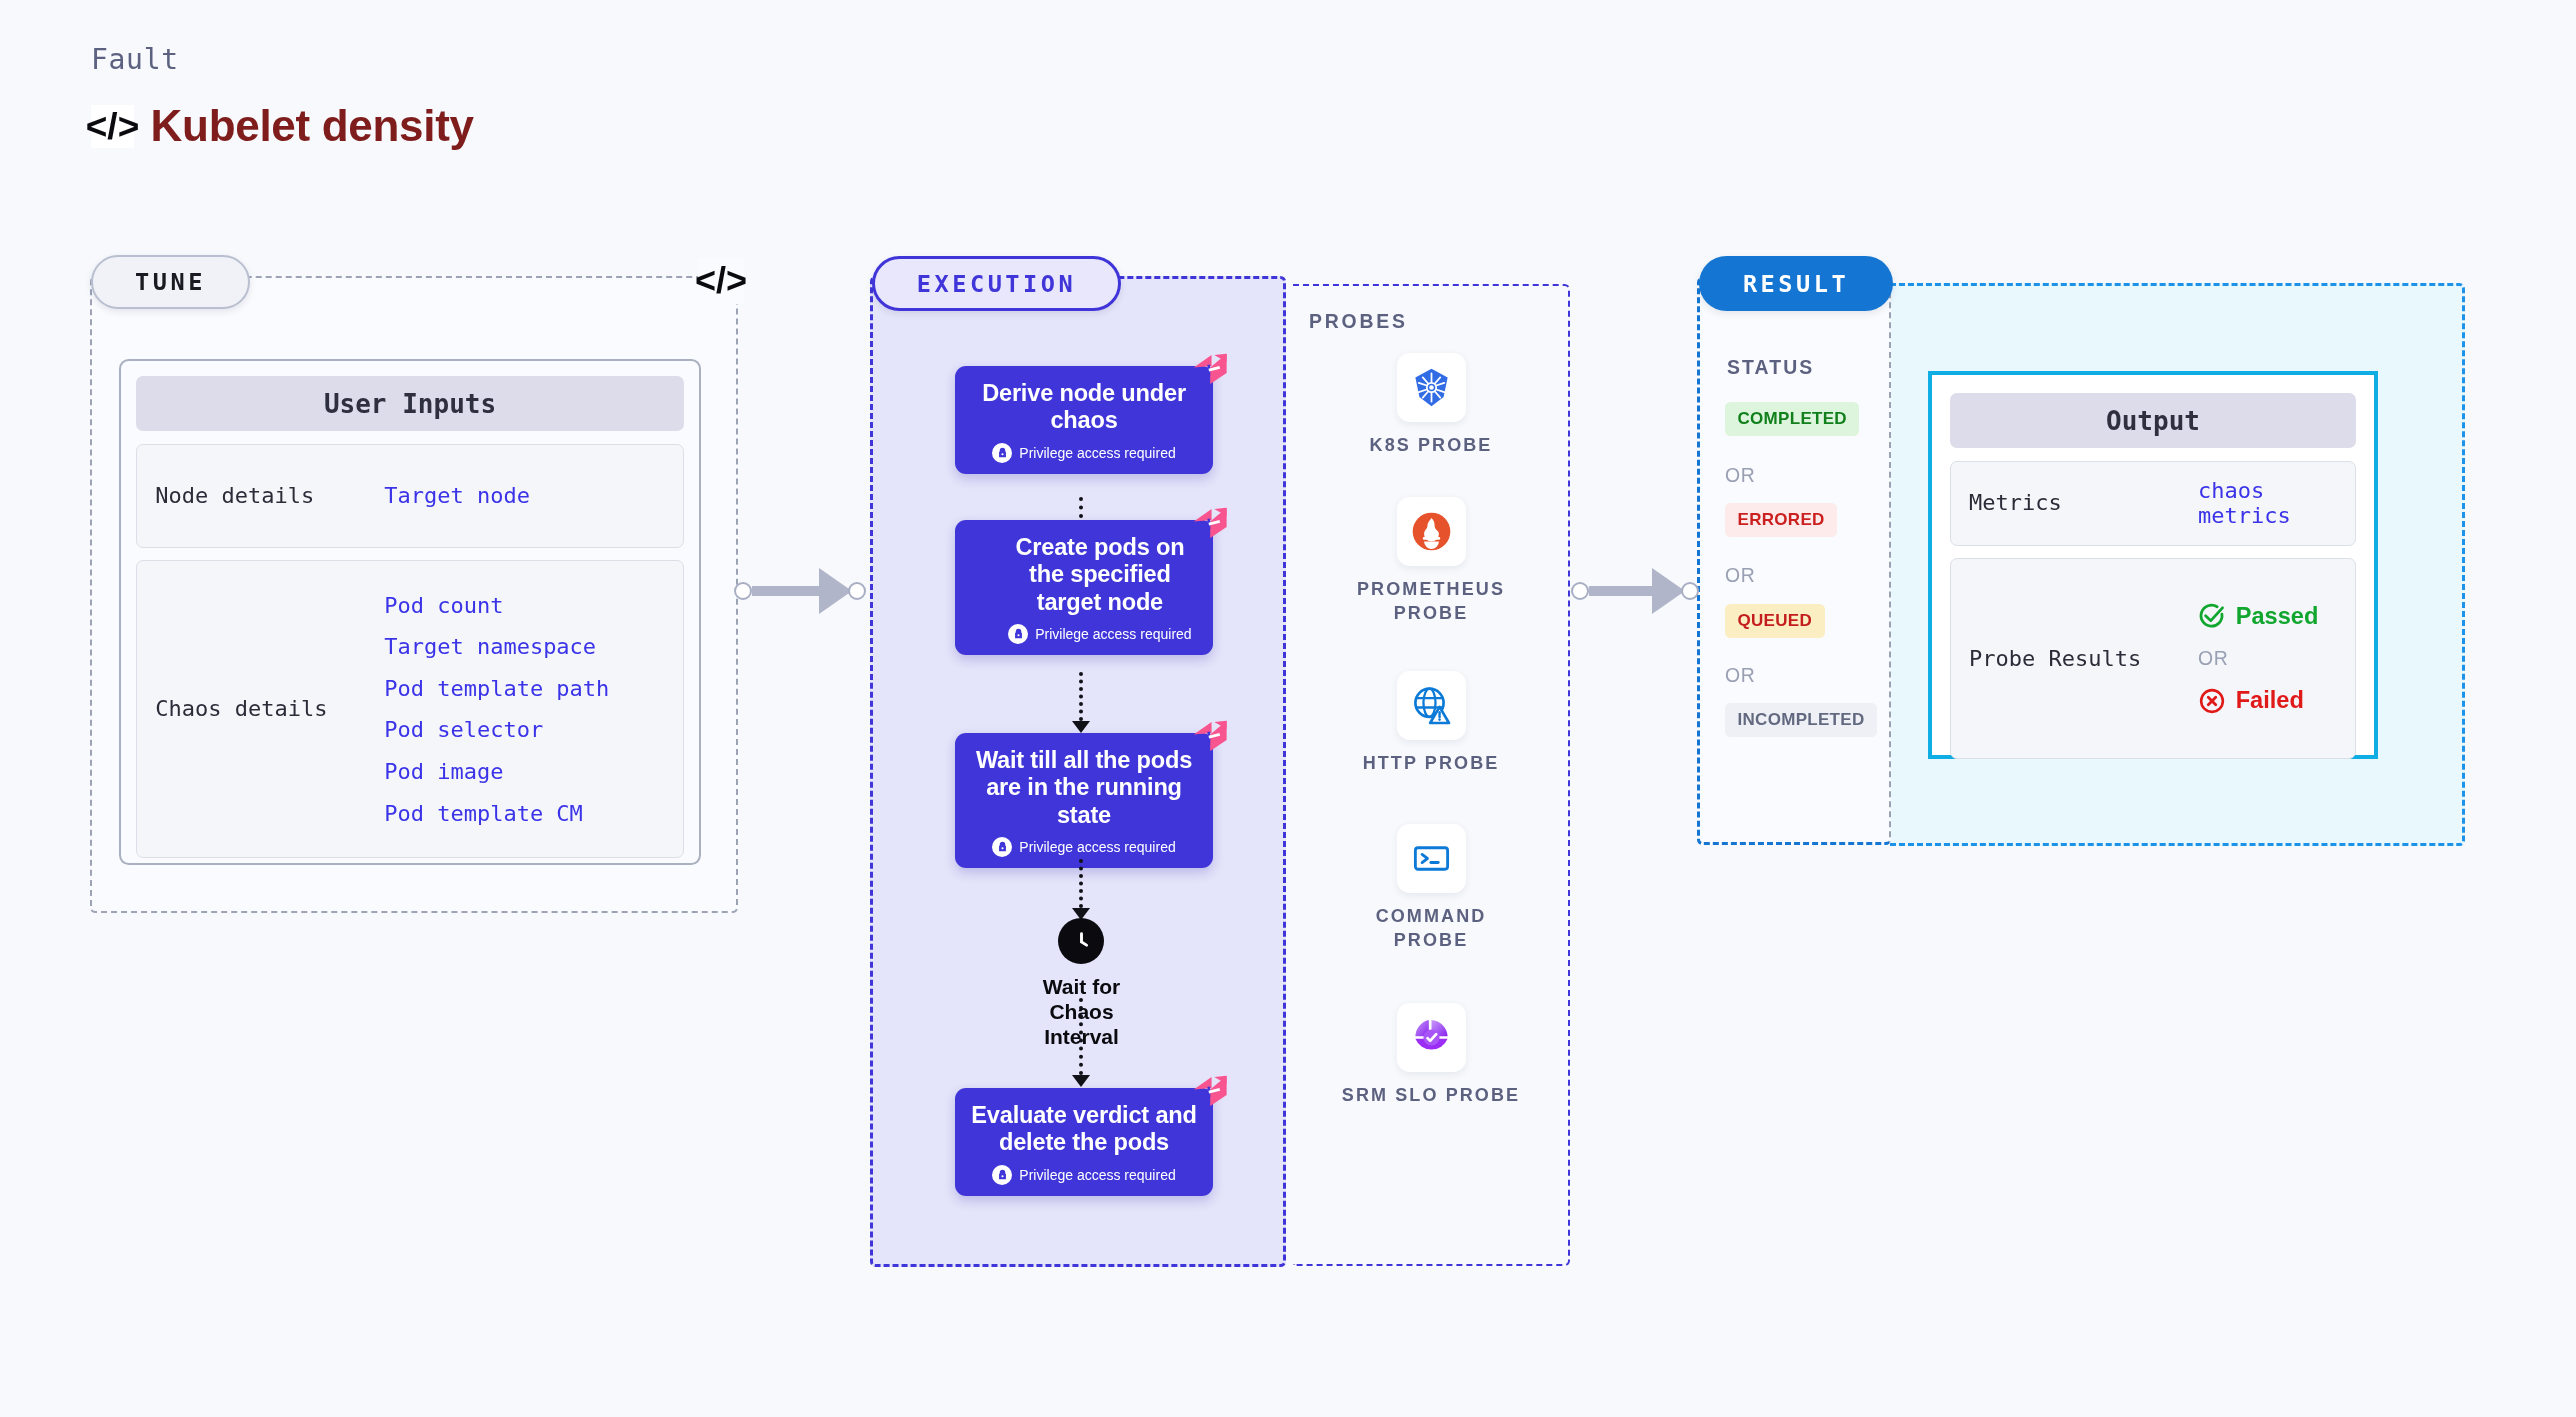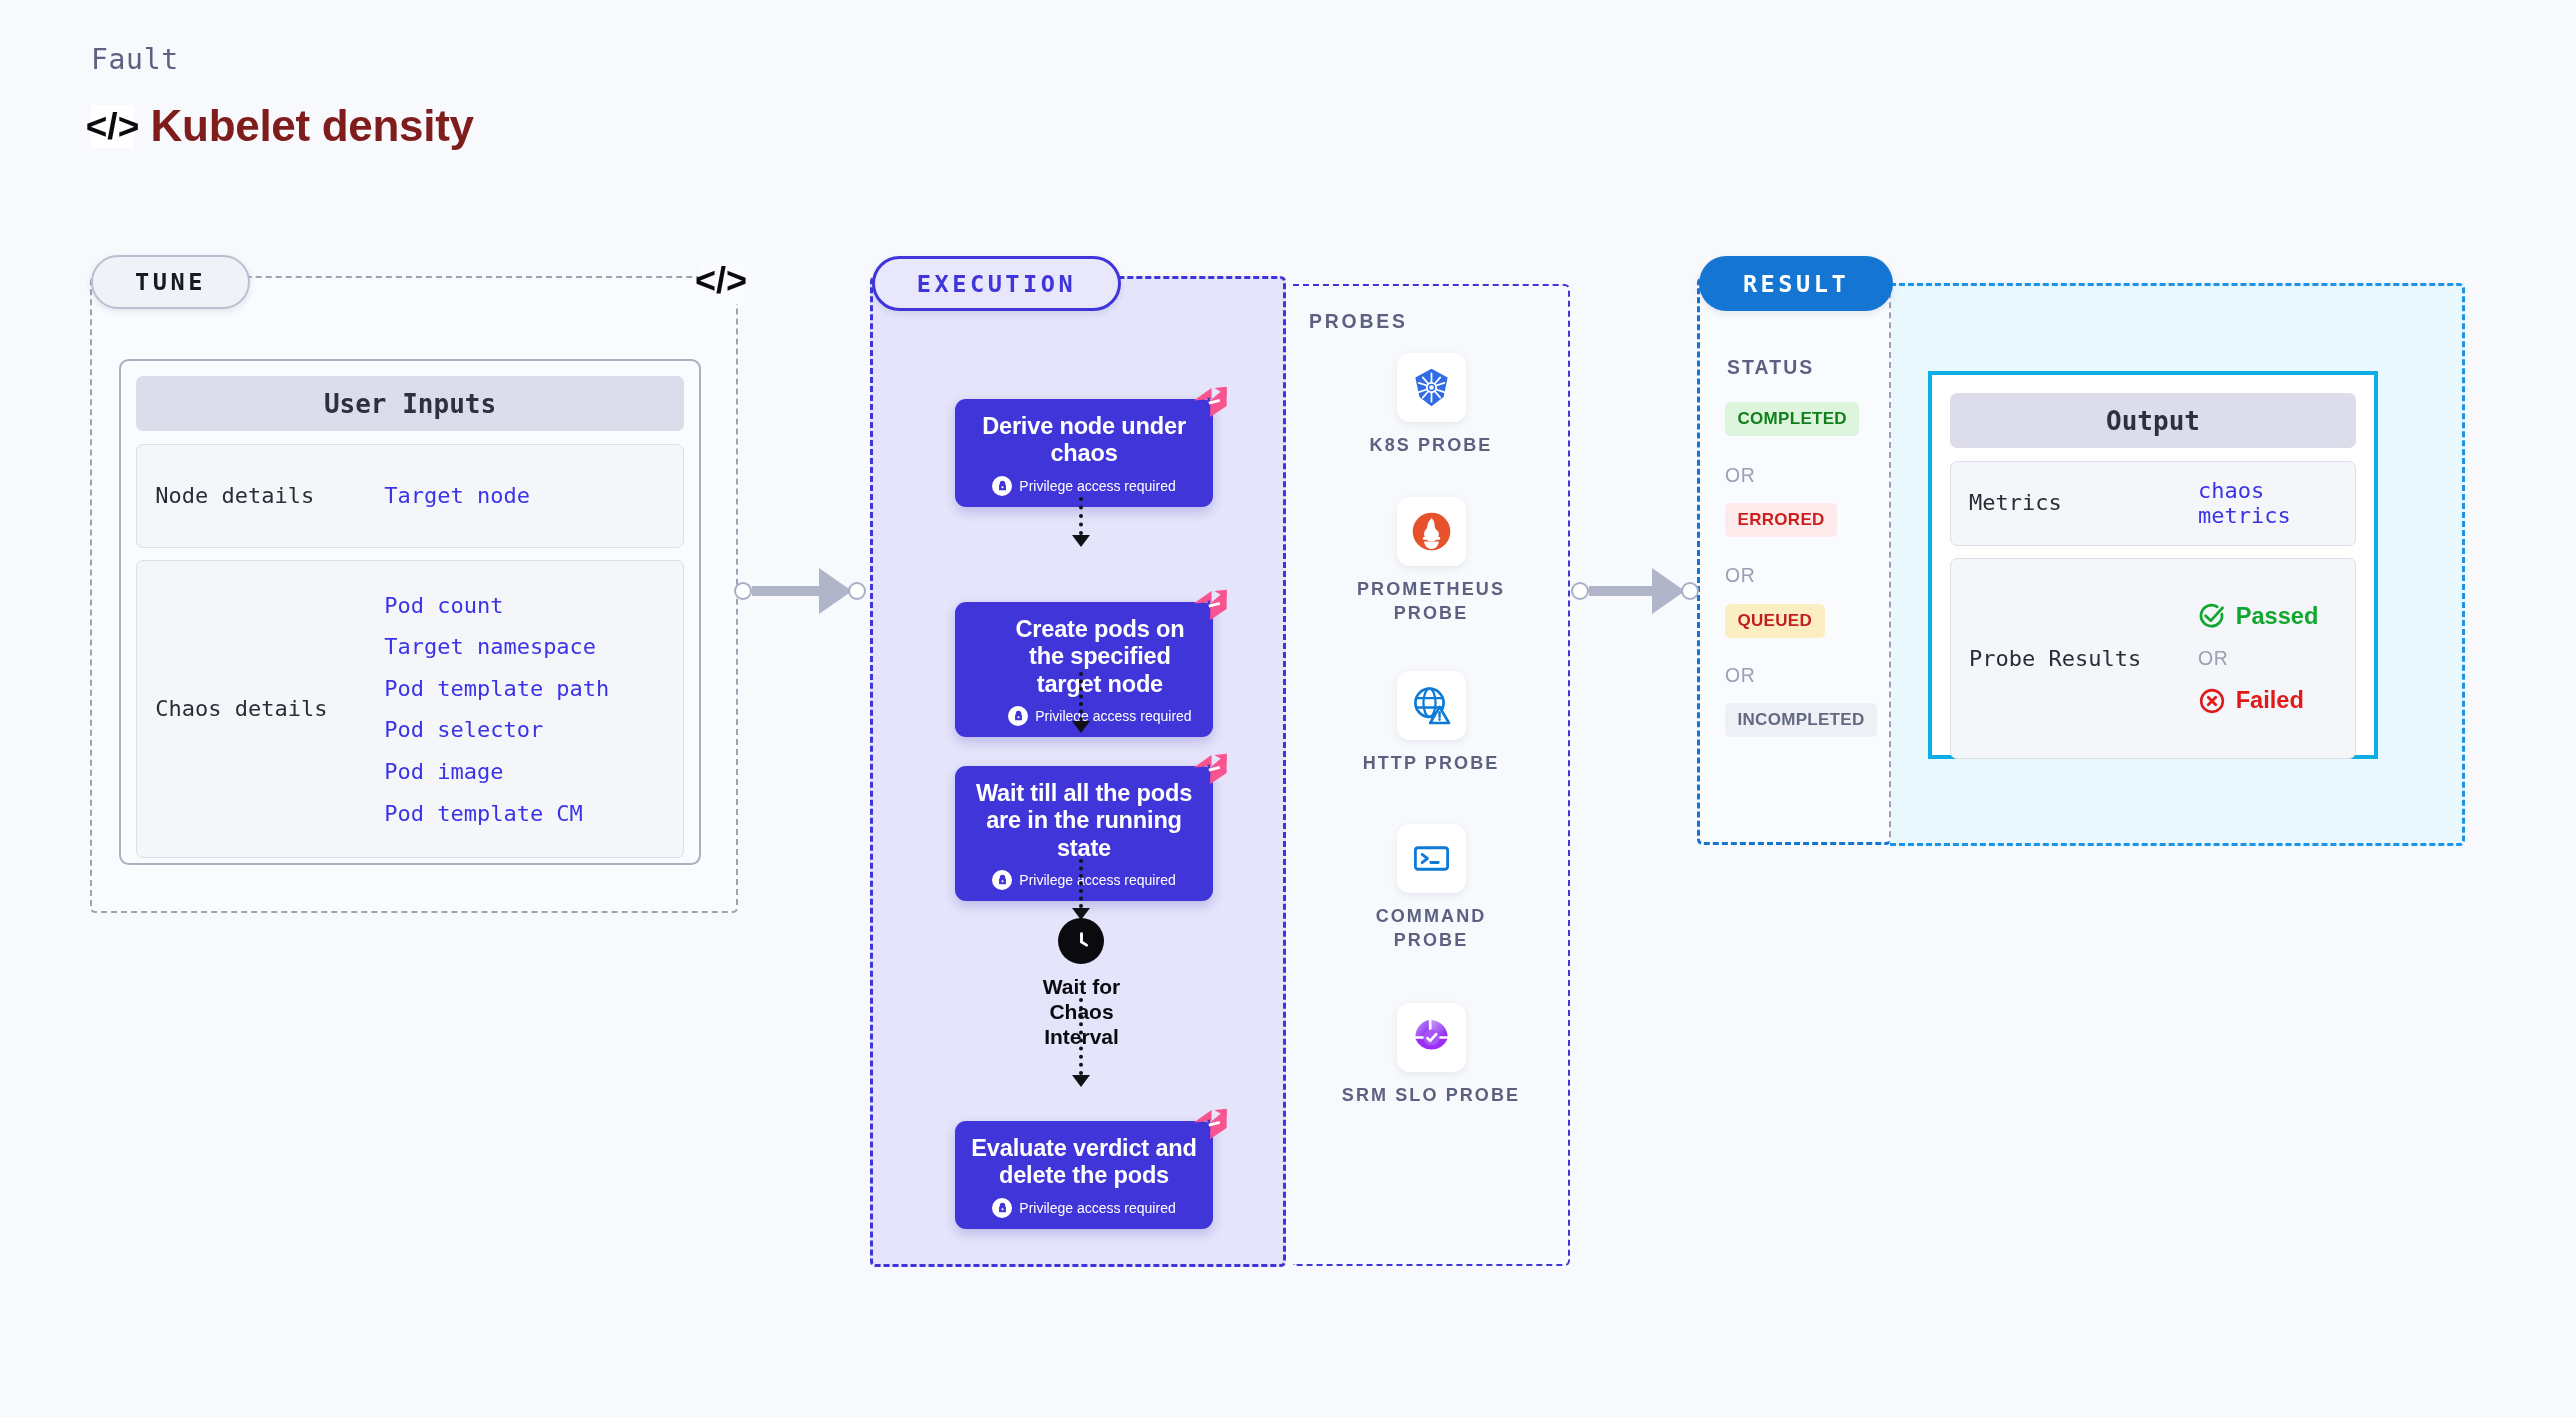--- a/index.html
+++ b/index.html
@@ -157,42 +157,41 @@
 
   
   .step-card {
     position: absolute;
     width: 258px;
     background: #3f35d8;
     border-radius: 11px;
     padding: 14px 15.2px 11px;
     box-shadow: 0 4.2px 11px rgba(50,40,170,0.22);
     text-align: center;
-    margin-top: 33px;
   }
   .step-title {
     color: #ffffff; font-size: 23.6px; font-weight: 700;
     line-height: 1.16; letter-spacing: -0.2px;
   }
   .step-priv {
     margin-top: 8.3px;
     display: flex; align-items: center; justify-content: center; gap: 7px;
     color: #ffffff; font-size: 14px;
   }
   .lock-badge {
     width: 20px; height: 20px; border-radius: 50%;
     background: #ffffff; display: flex; align-items: center; justify-content: center;
     flex-shrink: 0;
   }
   .harness-flag {
     position: absolute; right: -15.2px; top: -14px;
     width: 37px; height: 35px;
   }
   #step-1 { left: 955px; top: 366px; }
-  #step-2 { left: 955px; top: 569px; padding-left: 47px; }
+  #step-2 { left: 955px; top: 520px; padding-left: 47px; }
   #step-3 { left: 955px; top: 733px; }
   #step-5 { left: 955px; top: 1088px; }
 
   
   .v-arrow { position: absolute; left: 1078px; width: 5.5px; display: flex; flex-direction: column; align-items: center; }
   .v-arrow .stem {
     width: 0; flex: 1;
     border-left: 4.8px dotted #111118;
   }
   .v-arrow .tip {

